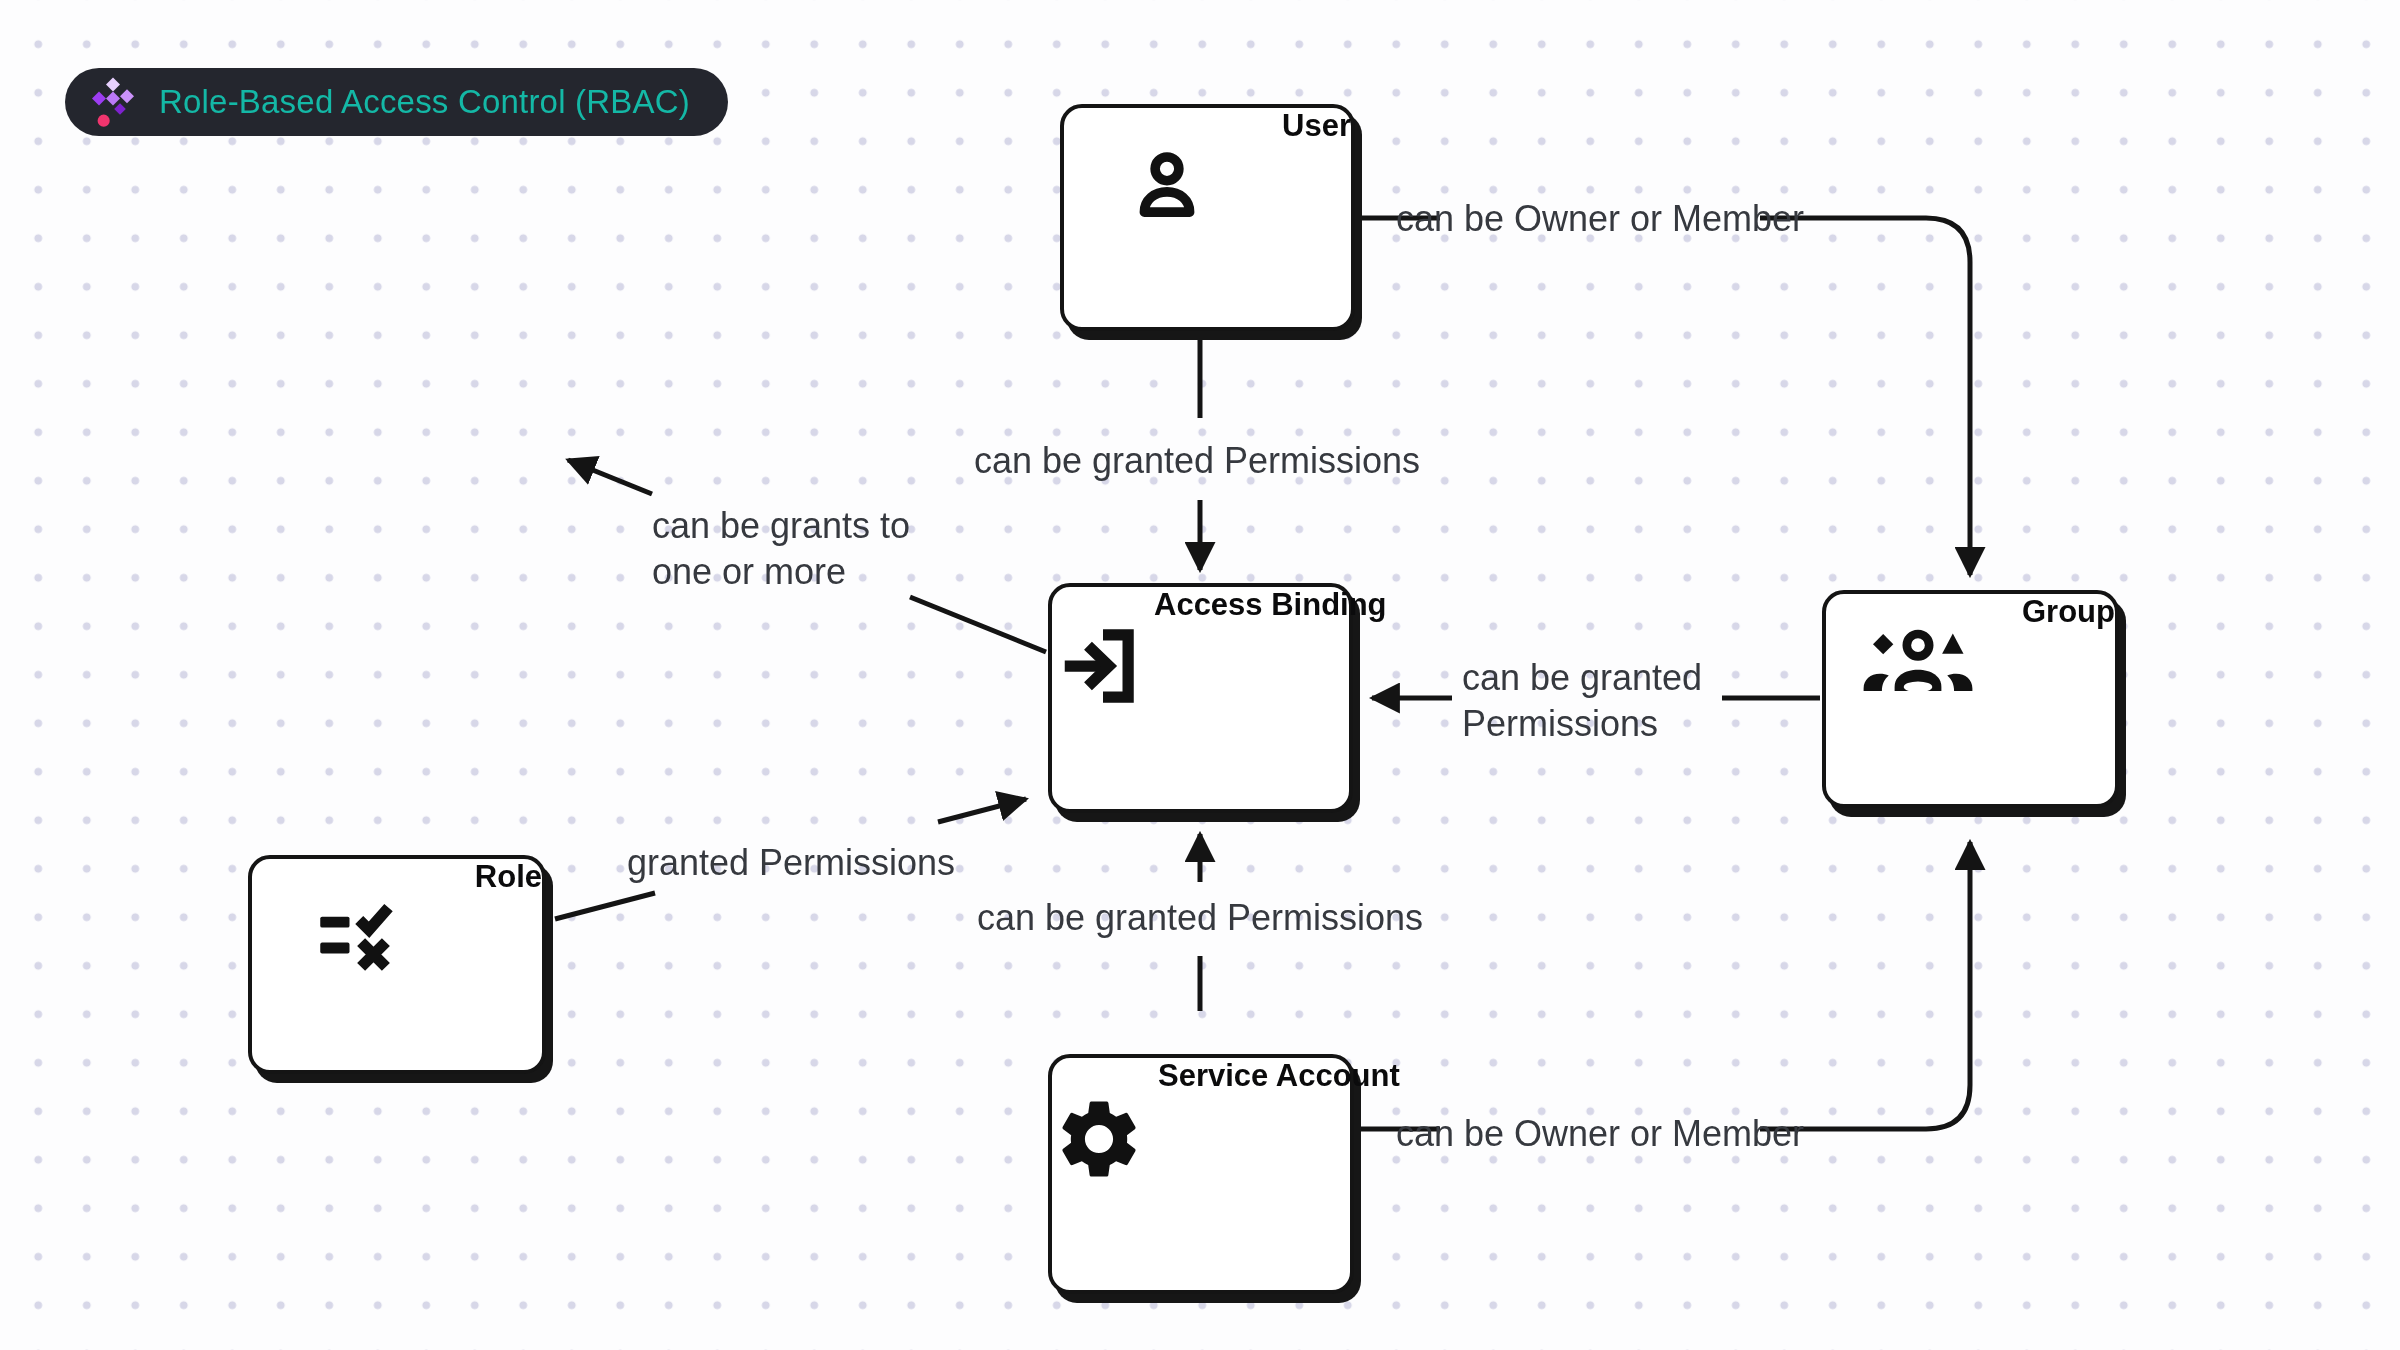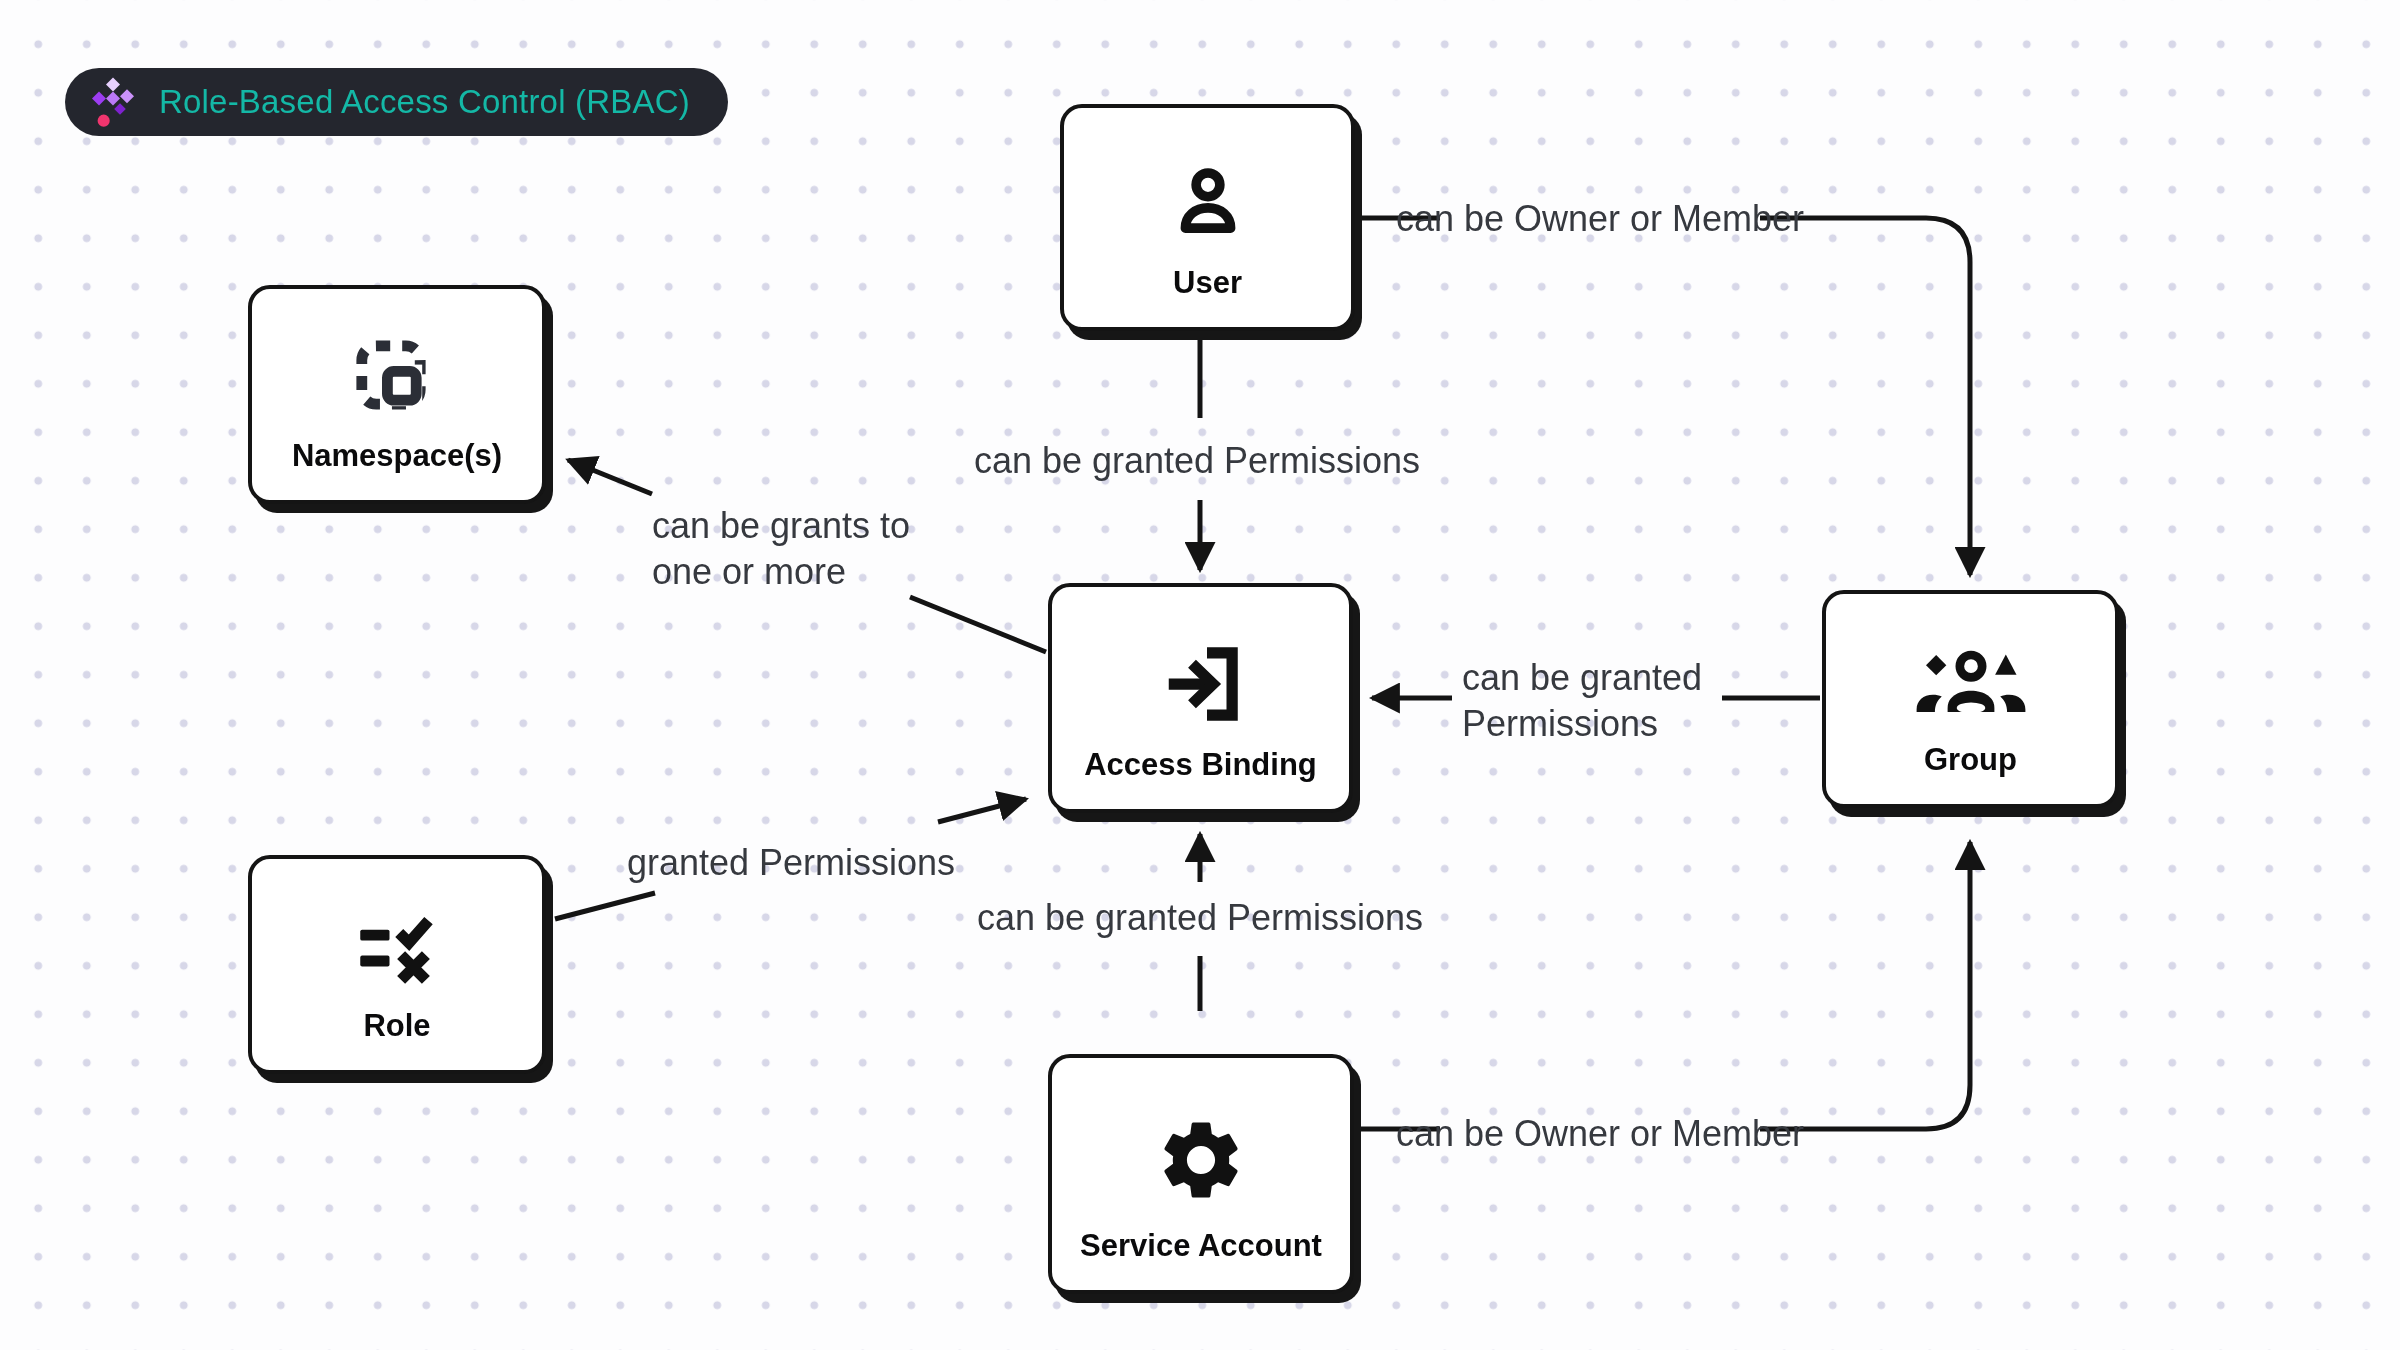--- a/index.html
+++ b/index.html
@@ -16,21 +16,21 @@
     position:absolute;left:65px;top:68px;height:68px;
     background:#24262e;border-radius:34px;
     display:flex;align-items:center;gap:20px;
     padding:0 38px 0 22px;box-sizing:border-box;
   }
   .badge-title{color:#14b8a6;font-size:33px;font-weight:500;letter-spacing:.2px;white-space:nowrap;}
   
   .node{
     position:absolute;background:#ffffff;border:4px solid #141414;border-radius:22px;
     box-shadow:7px 9px 0 #161616;
-    display:flex;flex-direction:column;align-items:center;box-sizing:border-box;
+    display:flex;flex-direction:row;align-items:flex-start;box-sizing:border-box;gap:12px;
   }
   .icon-wrap{margin-top:34px;flex:1;display:flex;align-items:center;justify-content:center;}
   .node-label{margin-bottom:26px;font-size:31px;font-weight:700;color:#0b0b0c;white-space:nowrap;}
   #node-user{left:1060px;top:104px;width:295px;height:227px;}
   #node-namespace{left:248px;top:285px;width:298px;height:219px;}
   #node-access{left:1048px;top:583px;width:305px;height:230px;}
   #node-group{left:1822px;top:590px;width:297px;height:218px;}
   #node-role{left:248px;top:855px;width:298px;height:219px;}
   #node-service{left:1048px;top:1013px;width:306px;height:240px;margin-top:41px;}
   
@@ -127,30 +127,20 @@
   <div class="node" id="node-user">
     <div class="icon-wrap">
       <svg width="92" height="92" viewBox="0 0 24 24">
         <circle cx="12" cy="7" r="3.1" fill="none" stroke="#111" stroke-width="2.5"></circle>
         <path d="M6.1 18.3 C6.1 15.1 8.7 13 12 13 S17.9 15.1 17.9 18.3 Z" fill="#fff" stroke="#111" stroke-width="2.5" stroke-linejoin="round"></path>
       </svg>
     </div>
     <div class="node-label">User</div>
   </div>
 
-  <div class="node" id="node-namespace">
-    <div class="icon-wrap">
-      <svg width="96" height="96" viewBox="0 0 24 24">
-        <rect x="3.2" y="3.2" width="14.6" height="14.6" rx="3.6" fill="none" stroke="#2b2e36" stroke-width="2.7" stroke-dasharray="3.5 3"></rect>
-        <rect x="7.9" y="7.9" width="10.4" height="10.4" fill="#fff"></rect>
-        <rect x="9.6" y="9.6" width="7.2" height="7.2" rx="1.6" fill="#fff" stroke="#2b2e36" stroke-width="2.7"></rect>
-      </svg>
-    </div>
-    <div class="node-label">Namespace(s)</div>
-  </div>
 
   <div class="node" id="node-group">
     <div class="icon-wrap">
       <svg width="122" height="72" viewBox="0 0 48 28">
         <circle cx="24" cy="6.6" r="4.4" fill="none" stroke="#111" stroke-width="3.4"></circle>
         <path d="M14.8 24.6 v-1.6 c0-4.2 4.1-6.7 9.2-6.7 s9.2 2.5 9.2 6.7 v1.6 Z" fill="#111"></path>
         <ellipse cx="24" cy="23" rx="5.6" ry="2.1" fill="#fff"></ellipse>
         <path d="M10.3 2.2 L14.3 6.2 L10.3 10.2 L6.3 6.2 Z" fill="#111"></path>
         <path d="M2.6 24.6 v-1 c0-3.5 2.7-5.8 6.4-5.8 c1.3 0 2.5 0.25 3.5 0.75 c-1.7 1.4-2.7 3.4-2.7 6.05 Z" fill="#111"></path>
         <path d="M37.7 2 L41.9 10 H33.5 Z" fill="#111"></path>

